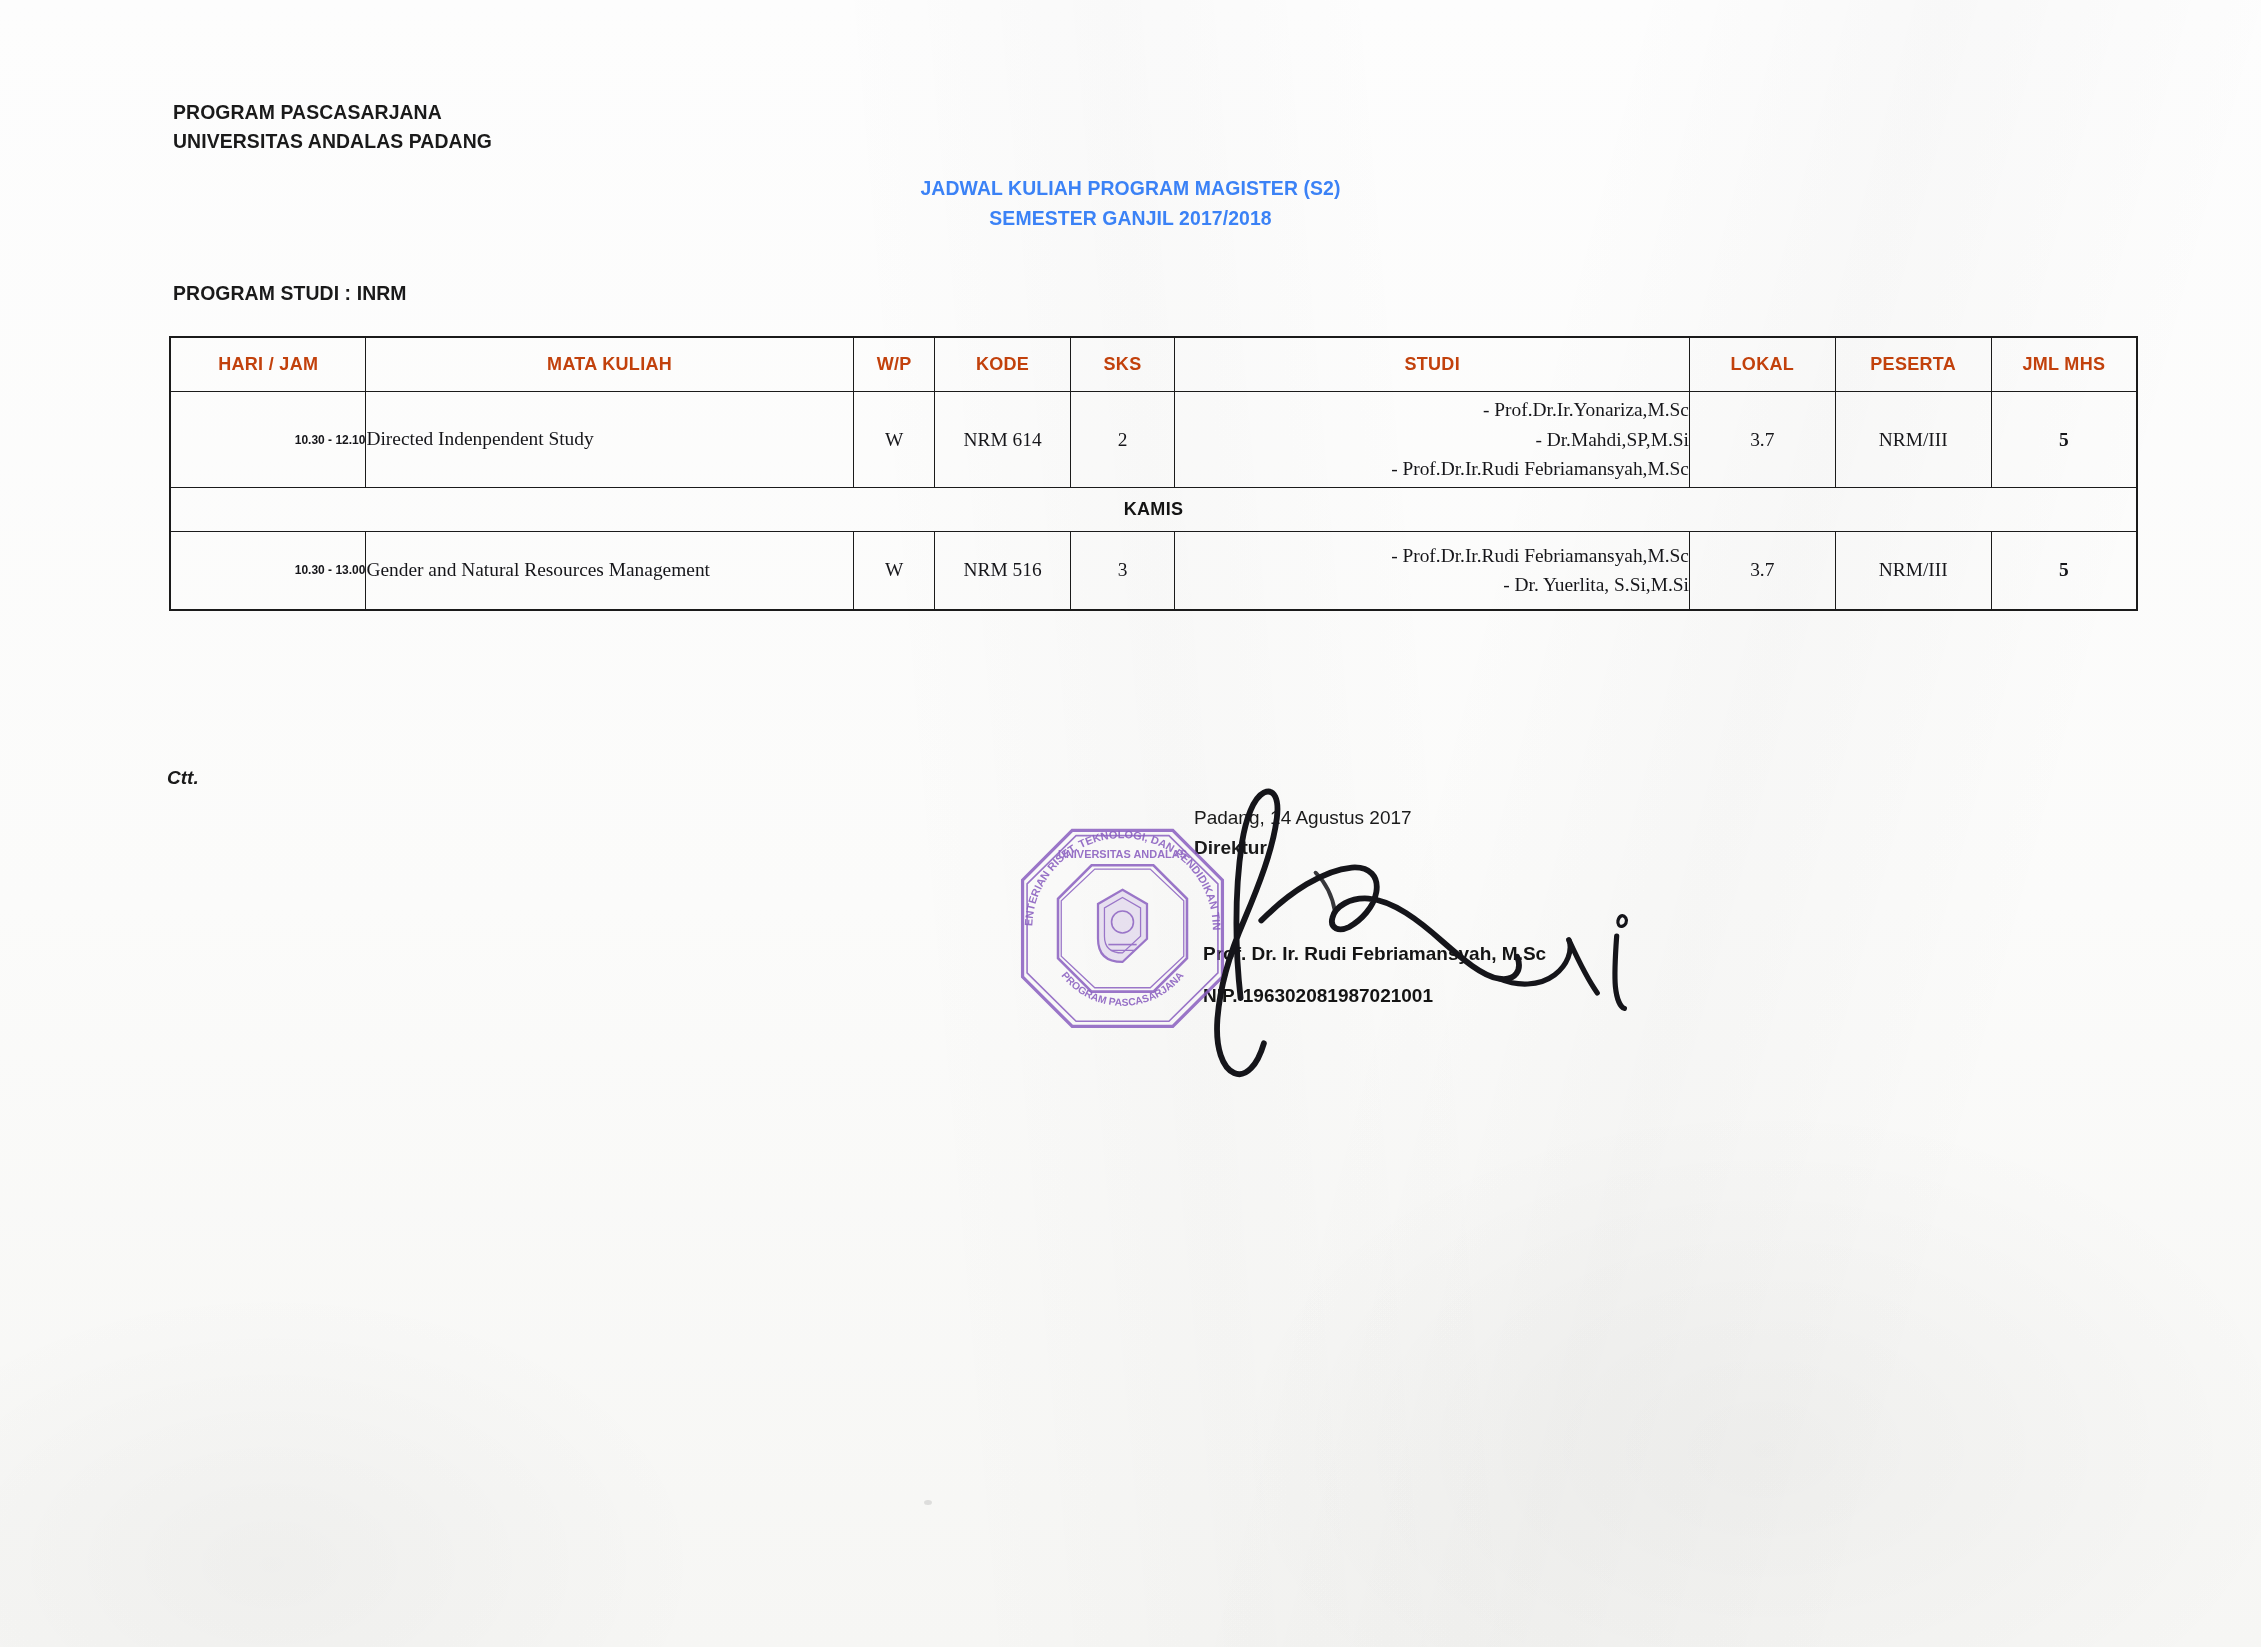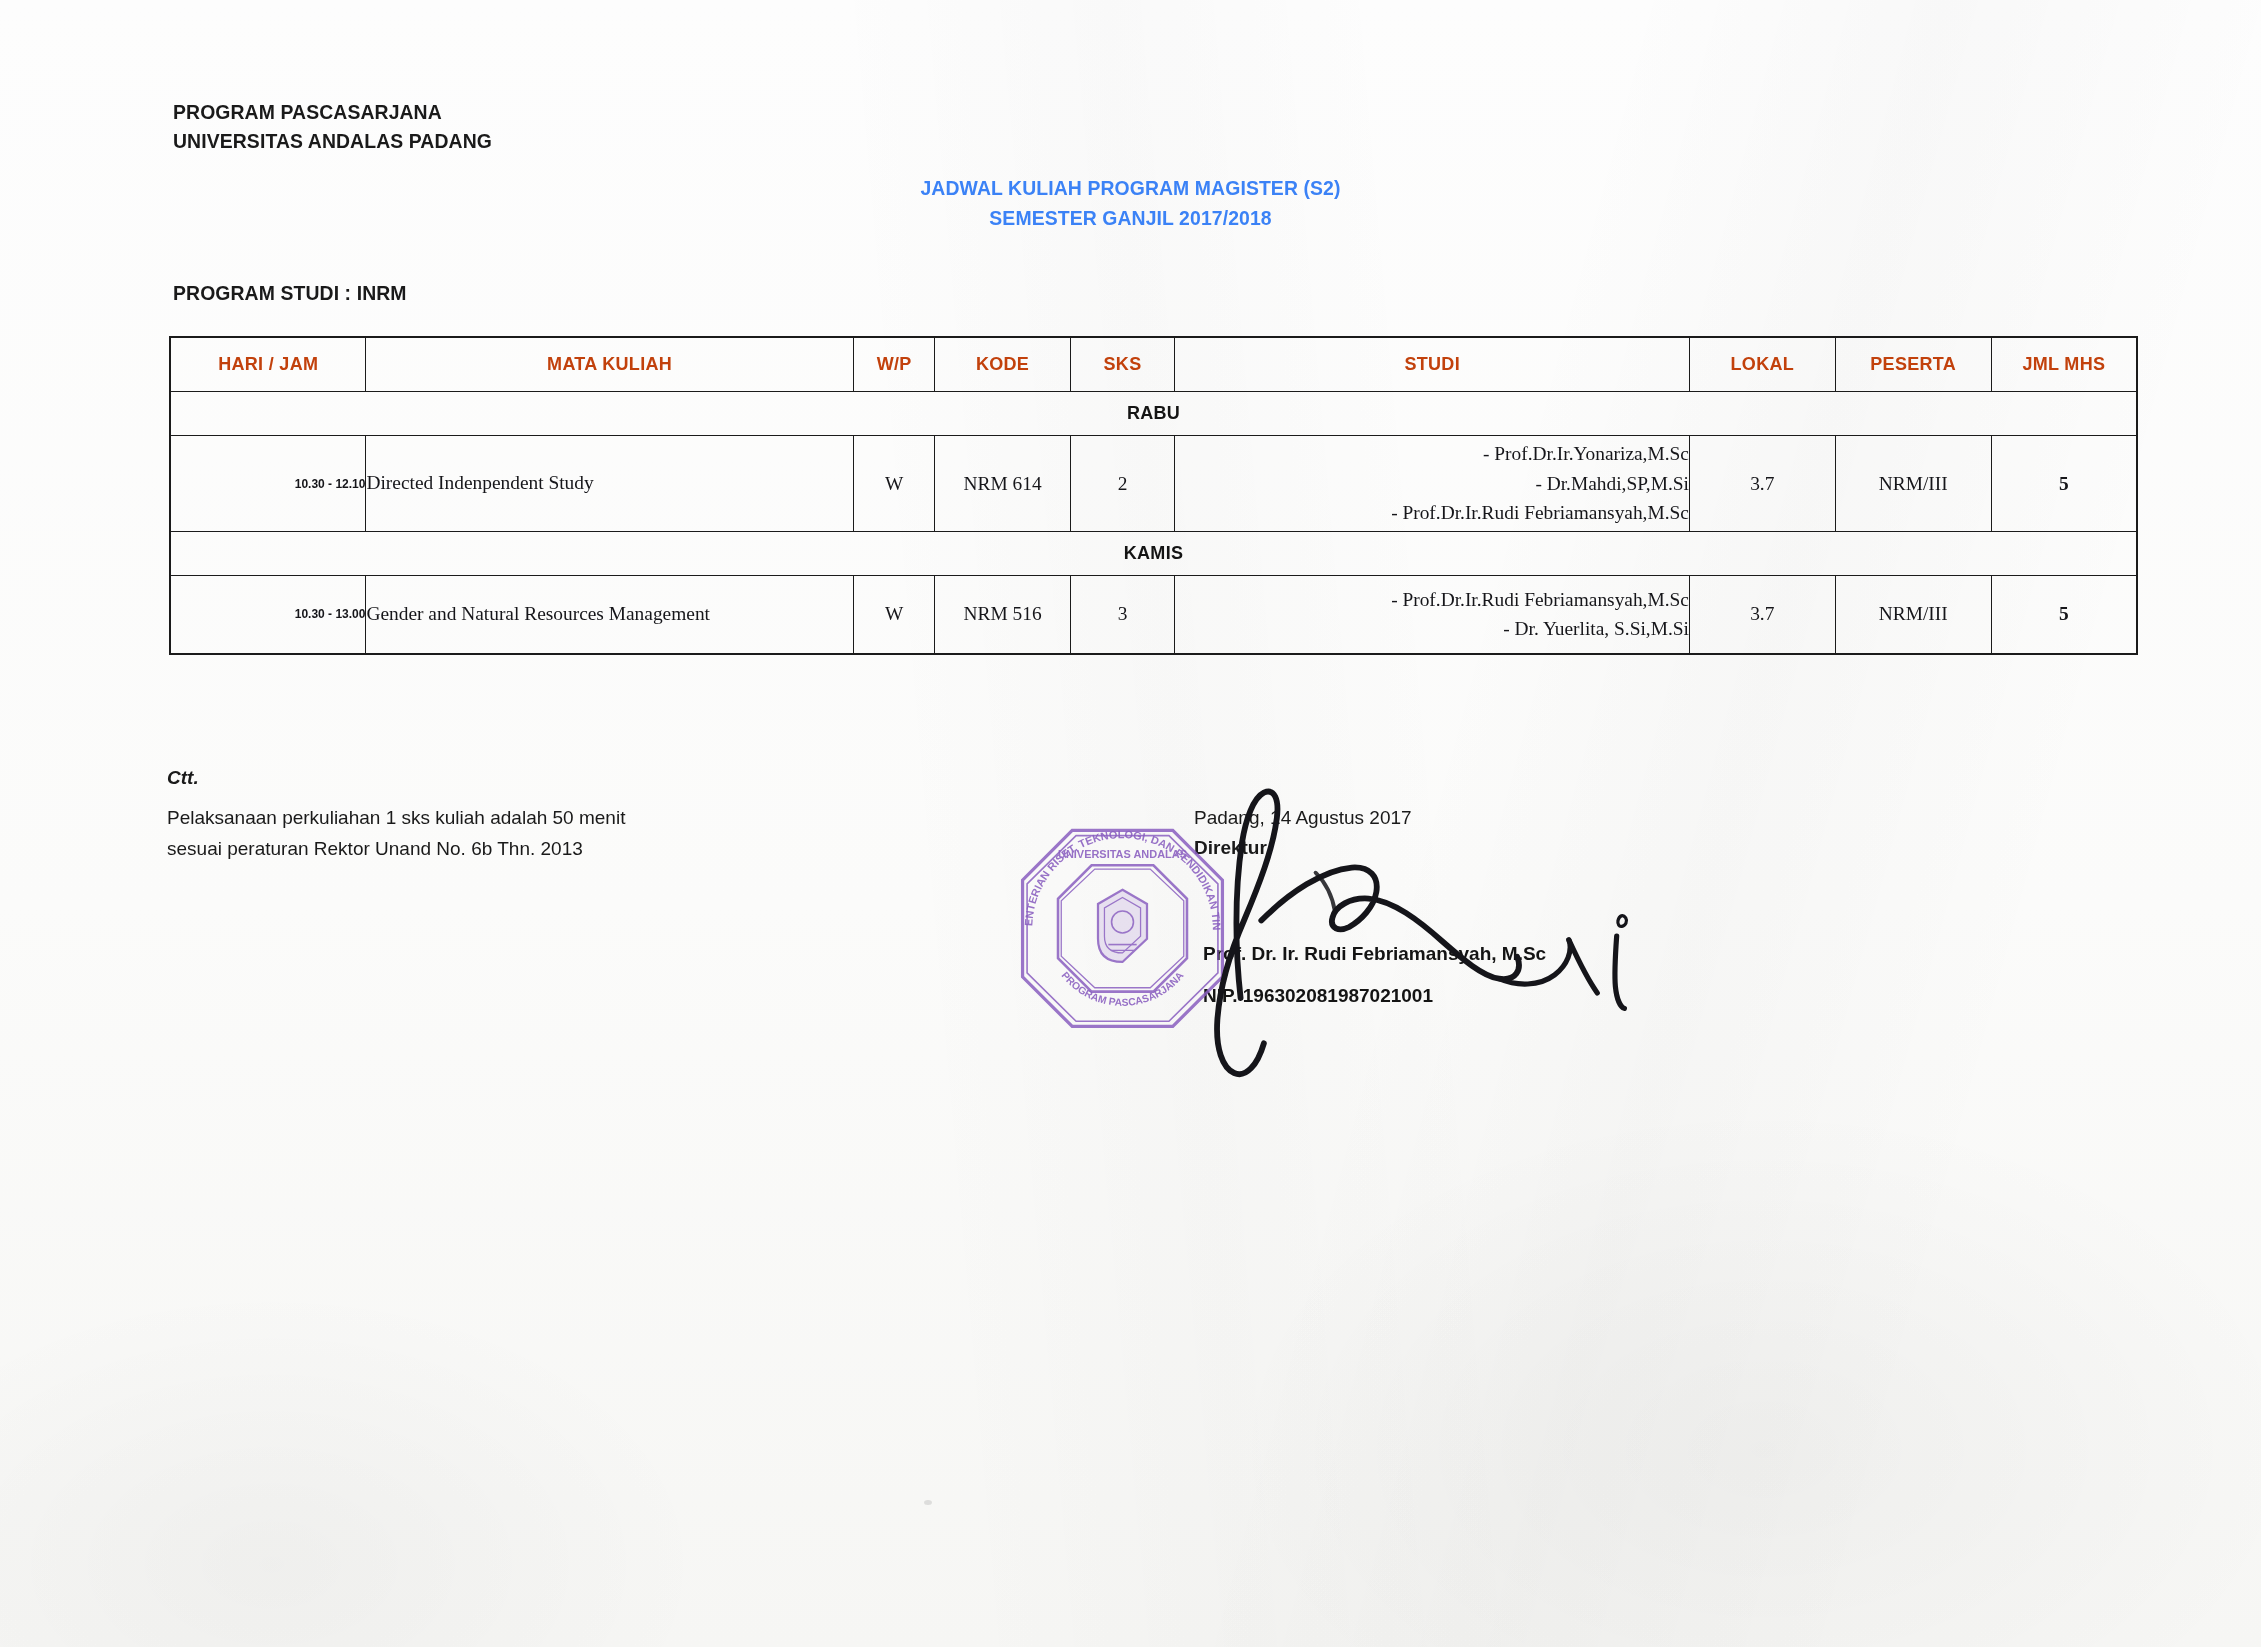--- a/index.html
+++ b/index.html
@@ -280,23 +280,20 @@
           <th class="hdr">KODE</th>
           <th class="hdr">SKS</th>
           <th class="hdr">STUDI</th>
           <th class="hdr">LOKAL</th>
           <th class="hdr">PESERTA</th>
           <th class="hdr">JML MHS</th>
         </tr>
       </thead>
       <tbody>
 
-        <tr>
-          <td class="day" colspan="9">RABU</td>
-        </tr>
         <tr class="row-tall">
           <td class="cell c-time">10.30 - 12.10</td>
           <td class="cell c-course">Directed Indenpendent Study</td>
           <td class="cell c-center">W</td>
           <td class="cell c-center">NRM 614</td>
           <td class="cell c-center">2</td>
           <td class="cell c-dosen">
             <div>- Prof.Dr.Ir.Yonariza,M.Sc</div>
             <div>- Dr.Mahdi,SP,M.Si</div>
             <div>- Prof.Dr.Ir.Rudi  Febriamansyah,M.Sc</div>
@@ -321,24 +318,20 @@
           </td>
           <td class="cell c-center">3.7</td>
           <td class="cell c-center">NRM/III</td>
           <td class="cell c-center" style="font-weight:bold;">5</td>
         </tr>
       </tbody>
     </table>
   </div>
 
   <div class="ctt">Ctt.</div>
-  <div class="note">
-    <div>Pelaksanaan  perkuliahan 1 sks kuliah adalah 50 menit</div>
-    <div>sesuai peraturan Rektor Unand No. 6b Thn. 2013</div>
-  </div>
 
   <div class="sign-block">
     <div class="sign-place">Padang,  14  Agustus 2017</div>
     <div class="sign-role">Direktur</div>
   </div>
   <div class="sign-name">Prof. Dr. Ir. Rudi Febriamansyah, M.Sc</div>
   <div class="sign-nip">NIP. 196302081987021001</div>
 
   <svg class="stamp" viewBox="0 0 380 400">
     <defs>

